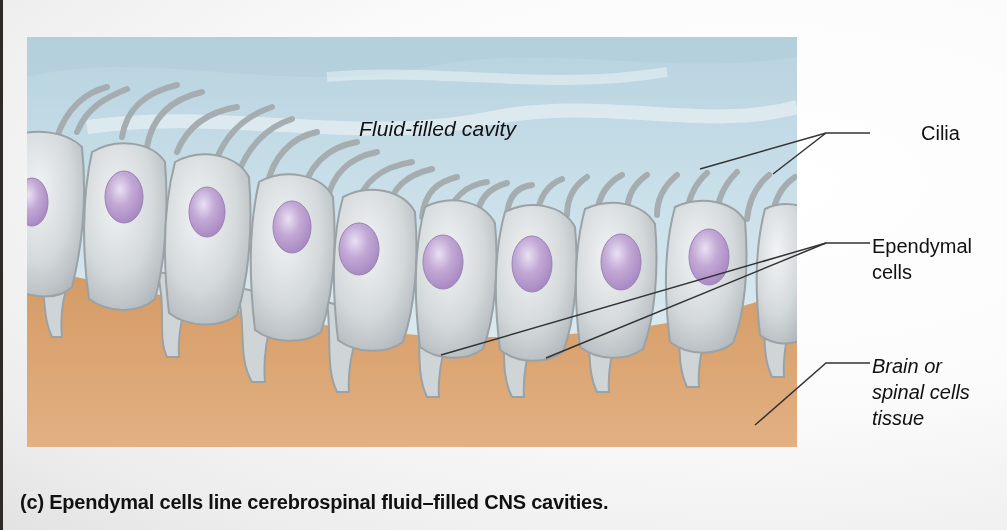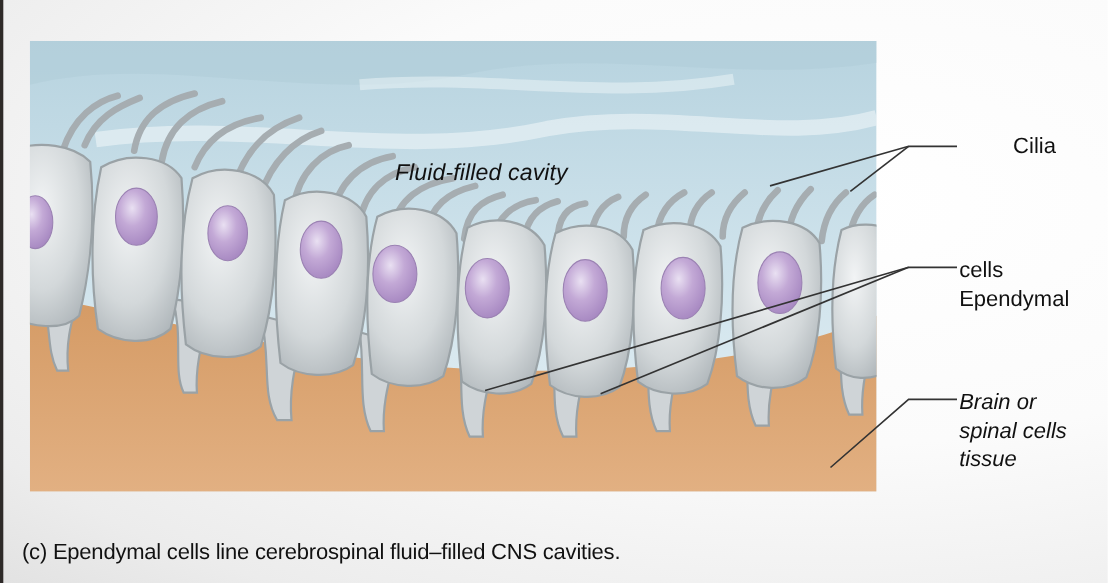--- a/index.html
+++ b/index.html
@@ -6,25 +6,25 @@
   body {
     width:1007px; height:530px; position:relative; overflow:hidden;
     background: radial-gradient(ellipse at 75% 35%, #ffffff 0%, #fbfbfb 45%, #ececec 85%, #e2e2e2 100%);
     font-family: "Liberation Sans", sans-serif;
   }
   .left-bar { position:absolute; left:0; top:0; width:3px; height:530px; background:#2e2a28; }
   .figure { position:absolute; left:27px; top:37px; width:770px; height:410px; overflow:hidden; }
   .figure svg { display:block; }
   .cavity-label {
     position:absolute; left:359px; top:117px; font-style:italic; font-size:21px; color:#111;
-    letter-spacing:0.1px; white-space:nowrap;margin-top:29px;
+    letter-spacing:0.1px; white-space:nowrap;
   }
   .callout-label { position:absolute; font-size:20px; color:#111; line-height:26px; }
   .caption {
-    position:absolute; left:20px; top:491px; font-size:20px; font-weight:normal; color:#111;
+    position:absolute; left:20px; top:491px; font-size:20px; font-weight:bold; color:#111;
     letter-spacing:-0.2px; white-space:nowrap;
   }
   .leaders { position:absolute; left:0; top:0; pointer-events:none; }
 </style>
 </head>
 <body>
 
 <div class="left-bar"></div>
 
 <div class="figure">
@@ -138,22 +138,22 @@
   </g>
 </svg>
 
 <div class="cavity-label">Fluid-filled cavity</div>
 
 <div class="callout-label" style="left:921px; top:120px;">
   <div>Cilia</div>
 </div>
 
 <div class="callout-label" style="left:872px; top:233px;">
+  <div>Ependymal</div>
   <div>cells</div>
-  <div>Ependymal</div>
 </div>
 
 <div class="callout-label" style="left:872px; top:353px;font-style:italic;">
   <div>Brain or</div>
   <div>spinal cells</div>
   <div>tissue</div>
 </div>
 
 <div class="caption">(c) Ependymal cells line cerebrospinal fluid–filled CNS cavities.</div>
 

